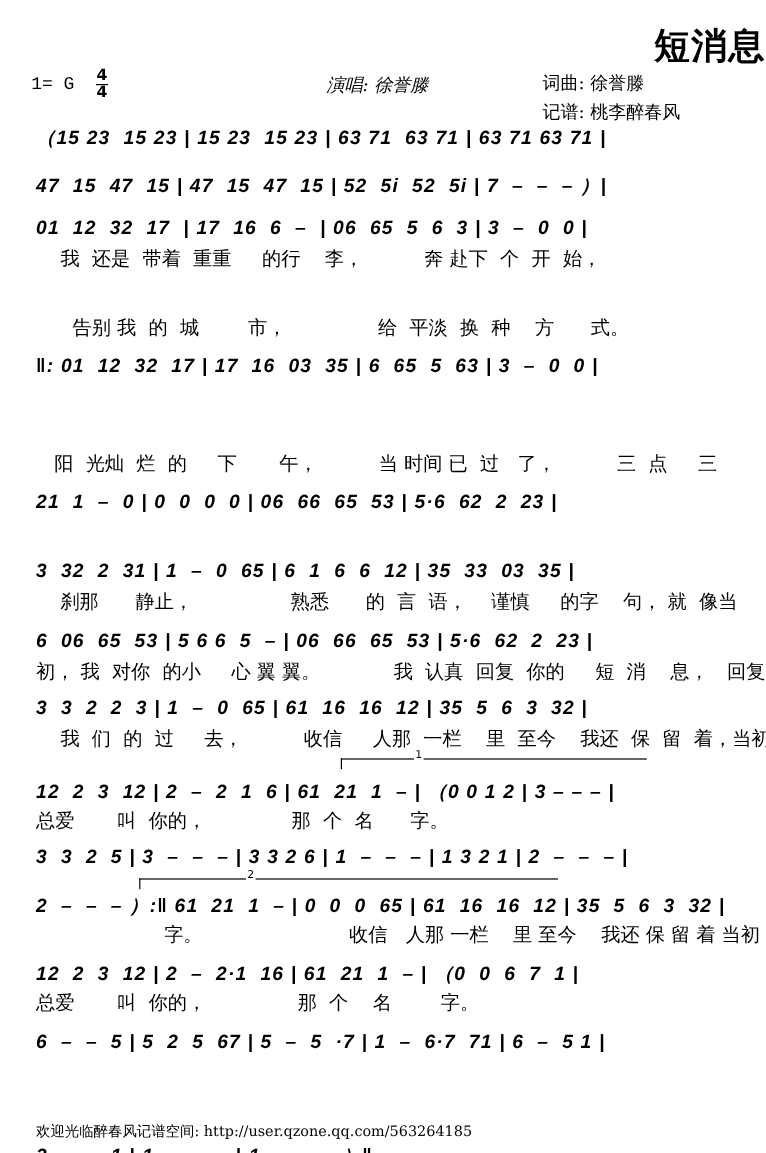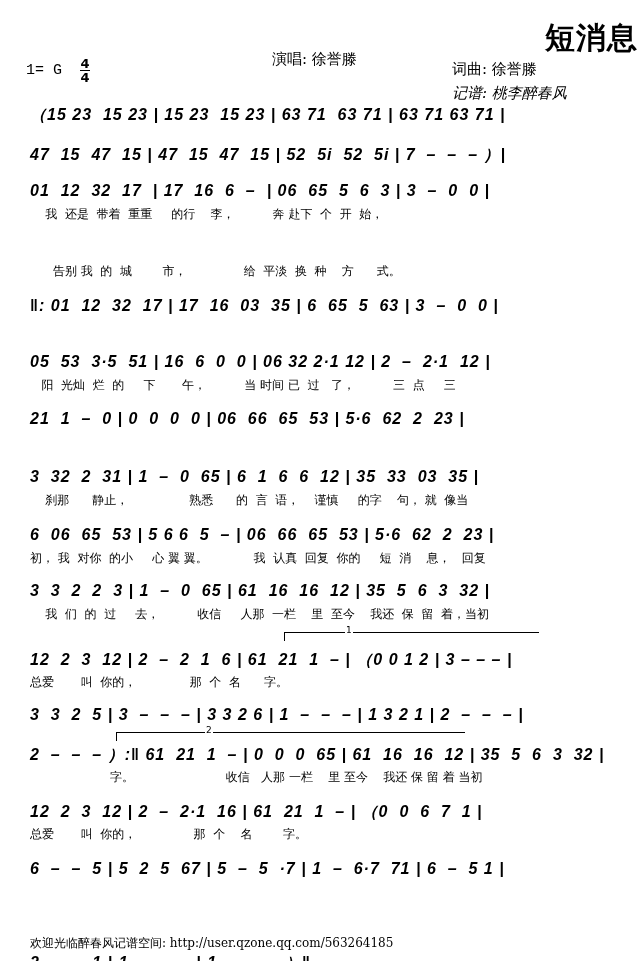--- a/index.html
+++ b/index.html
@@ -8,59 +8,58 @@
   .title { position: absolute; top: 18px; left: 0; width: 638px; text-align: right;
            font-family: "DejaVu Serif", serif; font-size: 30px; font-weight: bold; letter-spacing: 1px; }
   .key { position: absolute; top: 62px; left: 26px; font-family: "Liberation Mono", monospace; font-size: 15px; }
   .ts { position: absolute; top: 58px; left: 80px; font-size: 13px; font-weight: bold; line-height: 11px; text-align: center; }
   .ts span { display: block; }
   .ts .bar { border-top: 1px solid #000; width: 10px; margin: 1px auto; }
   .meta { position: absolute; font-size: 15px; font-family: "DejaVu Serif", serif; }
   .row { position: absolute; left: 30px; width: 580px; height: 40px; }
   .notes { position: absolute; left: 0; top: 0; height: 22px; white-space: pre;
            font-family: "Liberation Sans", sans-serif; font-weight: bold; font-size: 16px; letter-spacing: 1px; font-style: italic; }
-  .lyric { position: absolute; left: 0; top: 24px; white-space: pre; font-size: 12px; }
+  .lyric { position: absolute; left: 0; top: 24px; white-space: pre; font-size: 16px; }
   .footer { position: absolute; top: 935px; left: 30px; font-size: 12px; font-family: "DejaVu Serif", serif; }
   .volta { position: absolute; height: 8px; border-top: 1px solid #000; border-left: 1px solid #000; font-size: 9px; }
   .volta span { position: absolute; top: -8px; background: #fff; padding: 0 1px; }
 </style>
 </head>
 <body>
 
 <div class="title">短消息</div>
 <div class="key">1= G</div>
 <div class="ts">
   <span>4</span>
   <span class="bar"></span>
   <span>4</span>
 </div>
-<div class="meta" style="top:50px;left:272px;">演唱: 徐誉滕</div>
+<div class="meta" style="top:62px;left:272px;font-style:italic;">演唱: 徐誉滕</div>
 <div class="meta" style="top:60px;left:452px;">词曲: 徐誉滕</div>
-<div class="meta" style="top:84px;left:452px;font-style:italic;">记谱: 桃李醉春风</div>
+<div class="meta" style="top:84px;left:452px;">记谱: 桃李醉春风</div>
 
 <div class="row" style="top:105px;">
   <div class="notes">（15 23  15 23 | 15 23  15 23 | 63 71  63 71 | 63 71 63 71 |</div>
   <div class="lyric"></div>
 </div>
 <div class="row" style="top:145px;">
   <div class="notes">47  15  47  15 | 47  15  47  15 | 52  5i  52  5i | 7  –  –  – ）|</div>
   <div class="lyric"></div>
 </div>
 <div class="row" style="top:182px;">
   <div class="notes">01  12  32  17  | 17  16  6  –  | 06  65  5  6  3 | 3  –  0  0 |</div>
   <div class="lyric">    我  还是  带着  重重     的行    李，          奔 赴下  个  开  始，</div>
 </div>
 <div class="row" style="top:239px;">
   <div class="lyric">      告别 我  的  城        市，               给  平淡  换  种    方      式。</div>
 </div>
 <div class="row" style="top:297px;">
   <div class="notes">‖: 01  12  32  17 | 17  16  03  35 | 6  65  5  63 | 3  –  0  0 |</div>
 </div>
 <div class="row" style="top:353px;">
-  <div class="notes">05  53  3·5  51 | 16  6  0  0 | 06 32 2·1 12 | 2  –  2·1  12 |</div>
   <div class="lyric">   阳  光灿  烂  的     下       午，          当 时间 已  过   了，          三  点     三</div>
 </div>
 <div class="row" style="top:410px;">
   <div class="notes">21  1  –  0 | 0  0  0  0 | 06  66  65  53 | 5·6  62  2  23 |</div>
 </div>
 <div class="row" style="top:468px;">
   <div class="notes">3  32  2  31 | 1  –  0  65 | 6  1  6  6  12 | 35  33  03  35 |</div>
   <div class="lyric">    刹那      静止，                熟悉      的  言  语，    谨慎     的字    句， 就  像当</div>
 </div>
 <div class="row" style="top:526px;">

